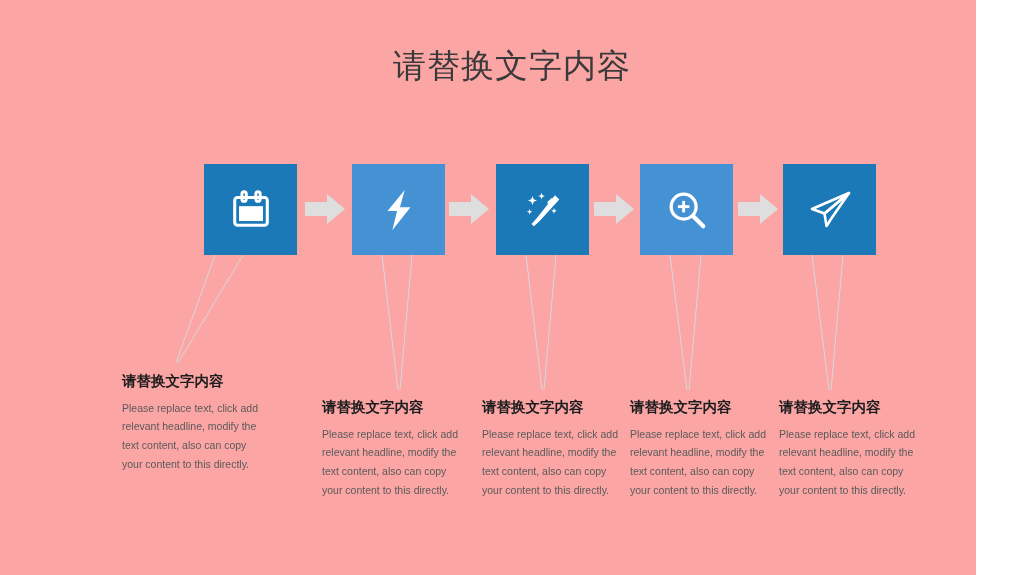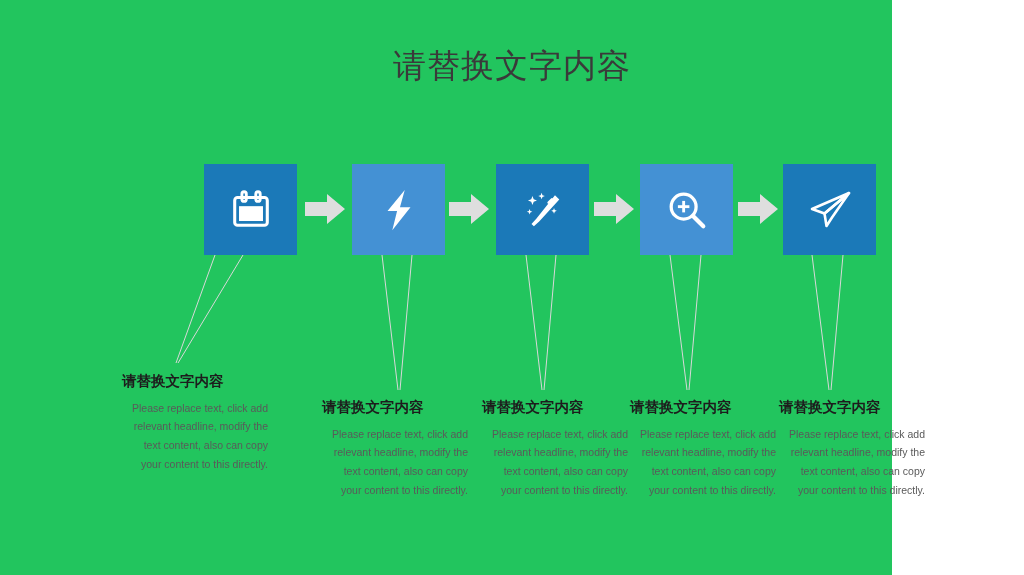--- a/index.html
+++ b/index.html
@@ -4,22 +4,22 @@
 <style>
   * { margin:0; padding:0; box-sizing:border-box; }
   html, body {
     width:1024px; height:575px;
     background:#ffffff;
     font-family:"Liberation Sans","DejaVu Sans",sans-serif;
     overflow:hidden;
   }
   #slide {
     position:relative;
-    width:892px; height:575px;
-    background:#22c55e;
+    width:976px; height:575px;
+    background:#fca5a5;
   }
 
   
   #slide-title {
     position:absolute;
     left:0; top:46px;
     width:1024px;
     text-align:center;
     font-size:33px;
     font-weight:400;
@@ -64,21 +64,20 @@
     color:#1d1d1d;
     line-height:1.35;
     margin-bottom:7px;
     white-space:nowrap;
   }
   .tb-body {
     font-size:10.5px;
     font-weight:400;
     color:#5a5a5a;
     line-height:1.78;
-    text-align:right;
   }
 </style>
 </head>
 <body>
 
 <div id="slide">
 
   <div id="slide-title">请替换文字内容</div>
 
   <svg id="connectors" viewBox="0 0 1024 575" width="1024" height="575">

